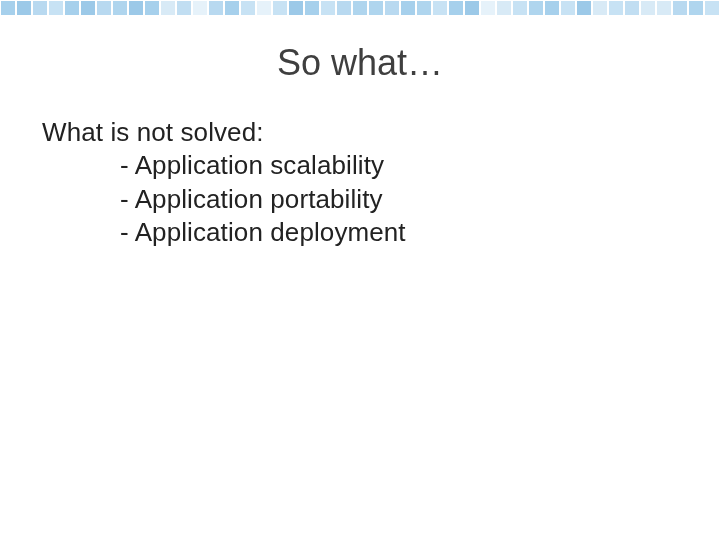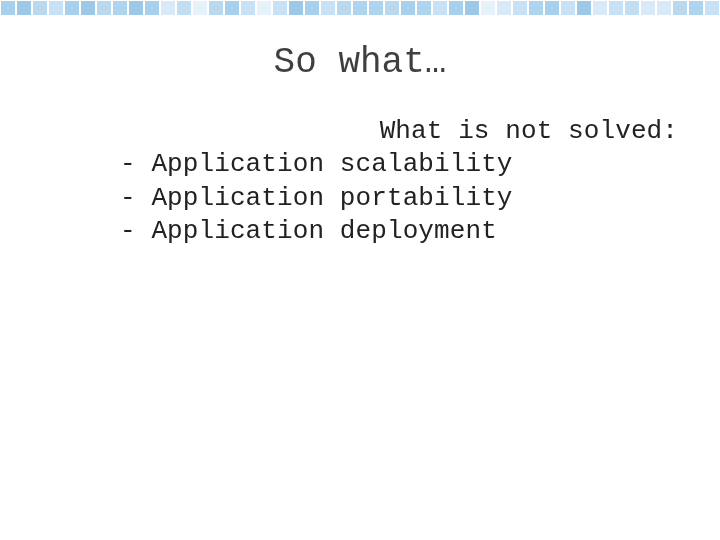--- a/index.html
+++ b/index.html
@@ -10,21 +10,20 @@
     background: #ffffff;
     font-family: Arial, Helvetica, sans-serif;
     color: #1a1a1a;
     overflow: hidden;
   }
   .slide {
     width: 720px;
     height: 383px;
     position: relative;
     box-sizing: border-box;
-    font-family: Liberation Mono, monospace;
   }
   .top-bar {
     width: 720px;
     height: 16px;
     display: flex;
     flex-wrap: nowrap;
   }
   .sq {
     width: 16px;
     height: 16px;
@@ -44,21 +43,20 @@
     font-size: 26px;
     line-height: 1.28;
     color: #222;
     letter-spacing: 0.1px;
   }
   .solved {
     margin-bottom: 38px;
   }
   .notsolved-head {
     margin-bottom: 0;
-    text-align: right;
   }
   .item {
     padding-left: 78px;
   }
 </style>
 </head>
 <body>
 
 <div class="slide">
   <div class="top-bar" id="topbar">

